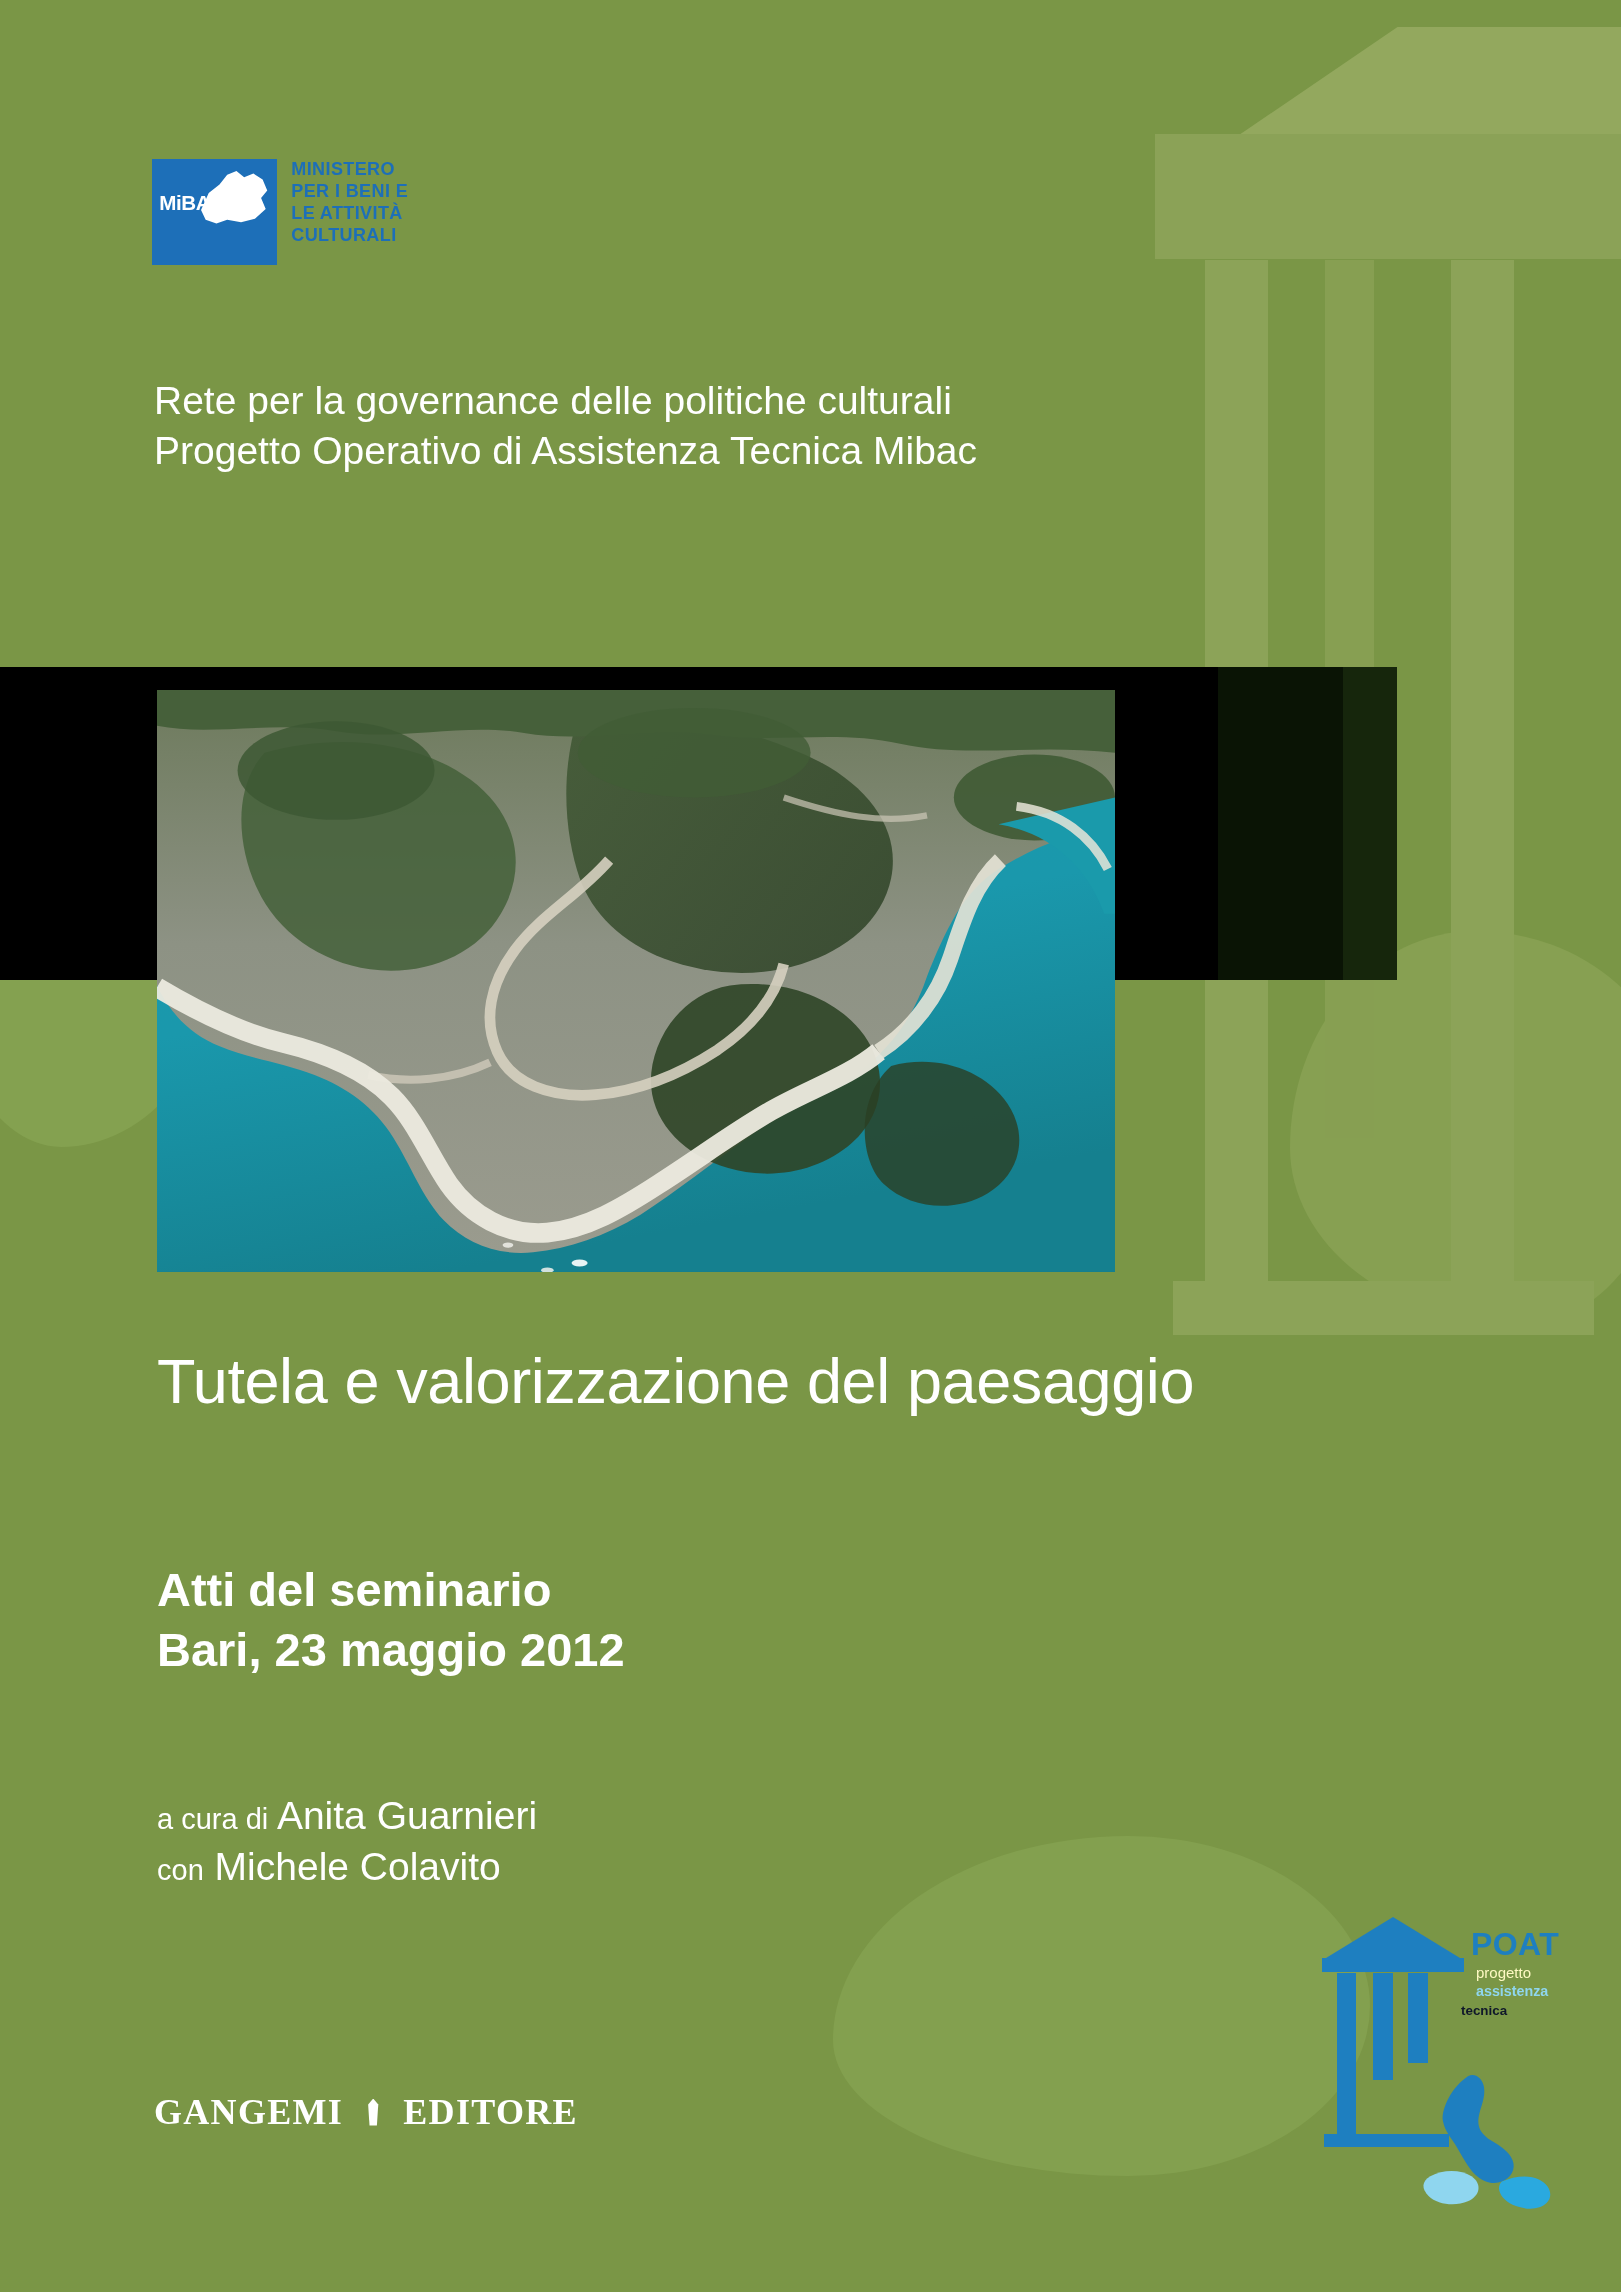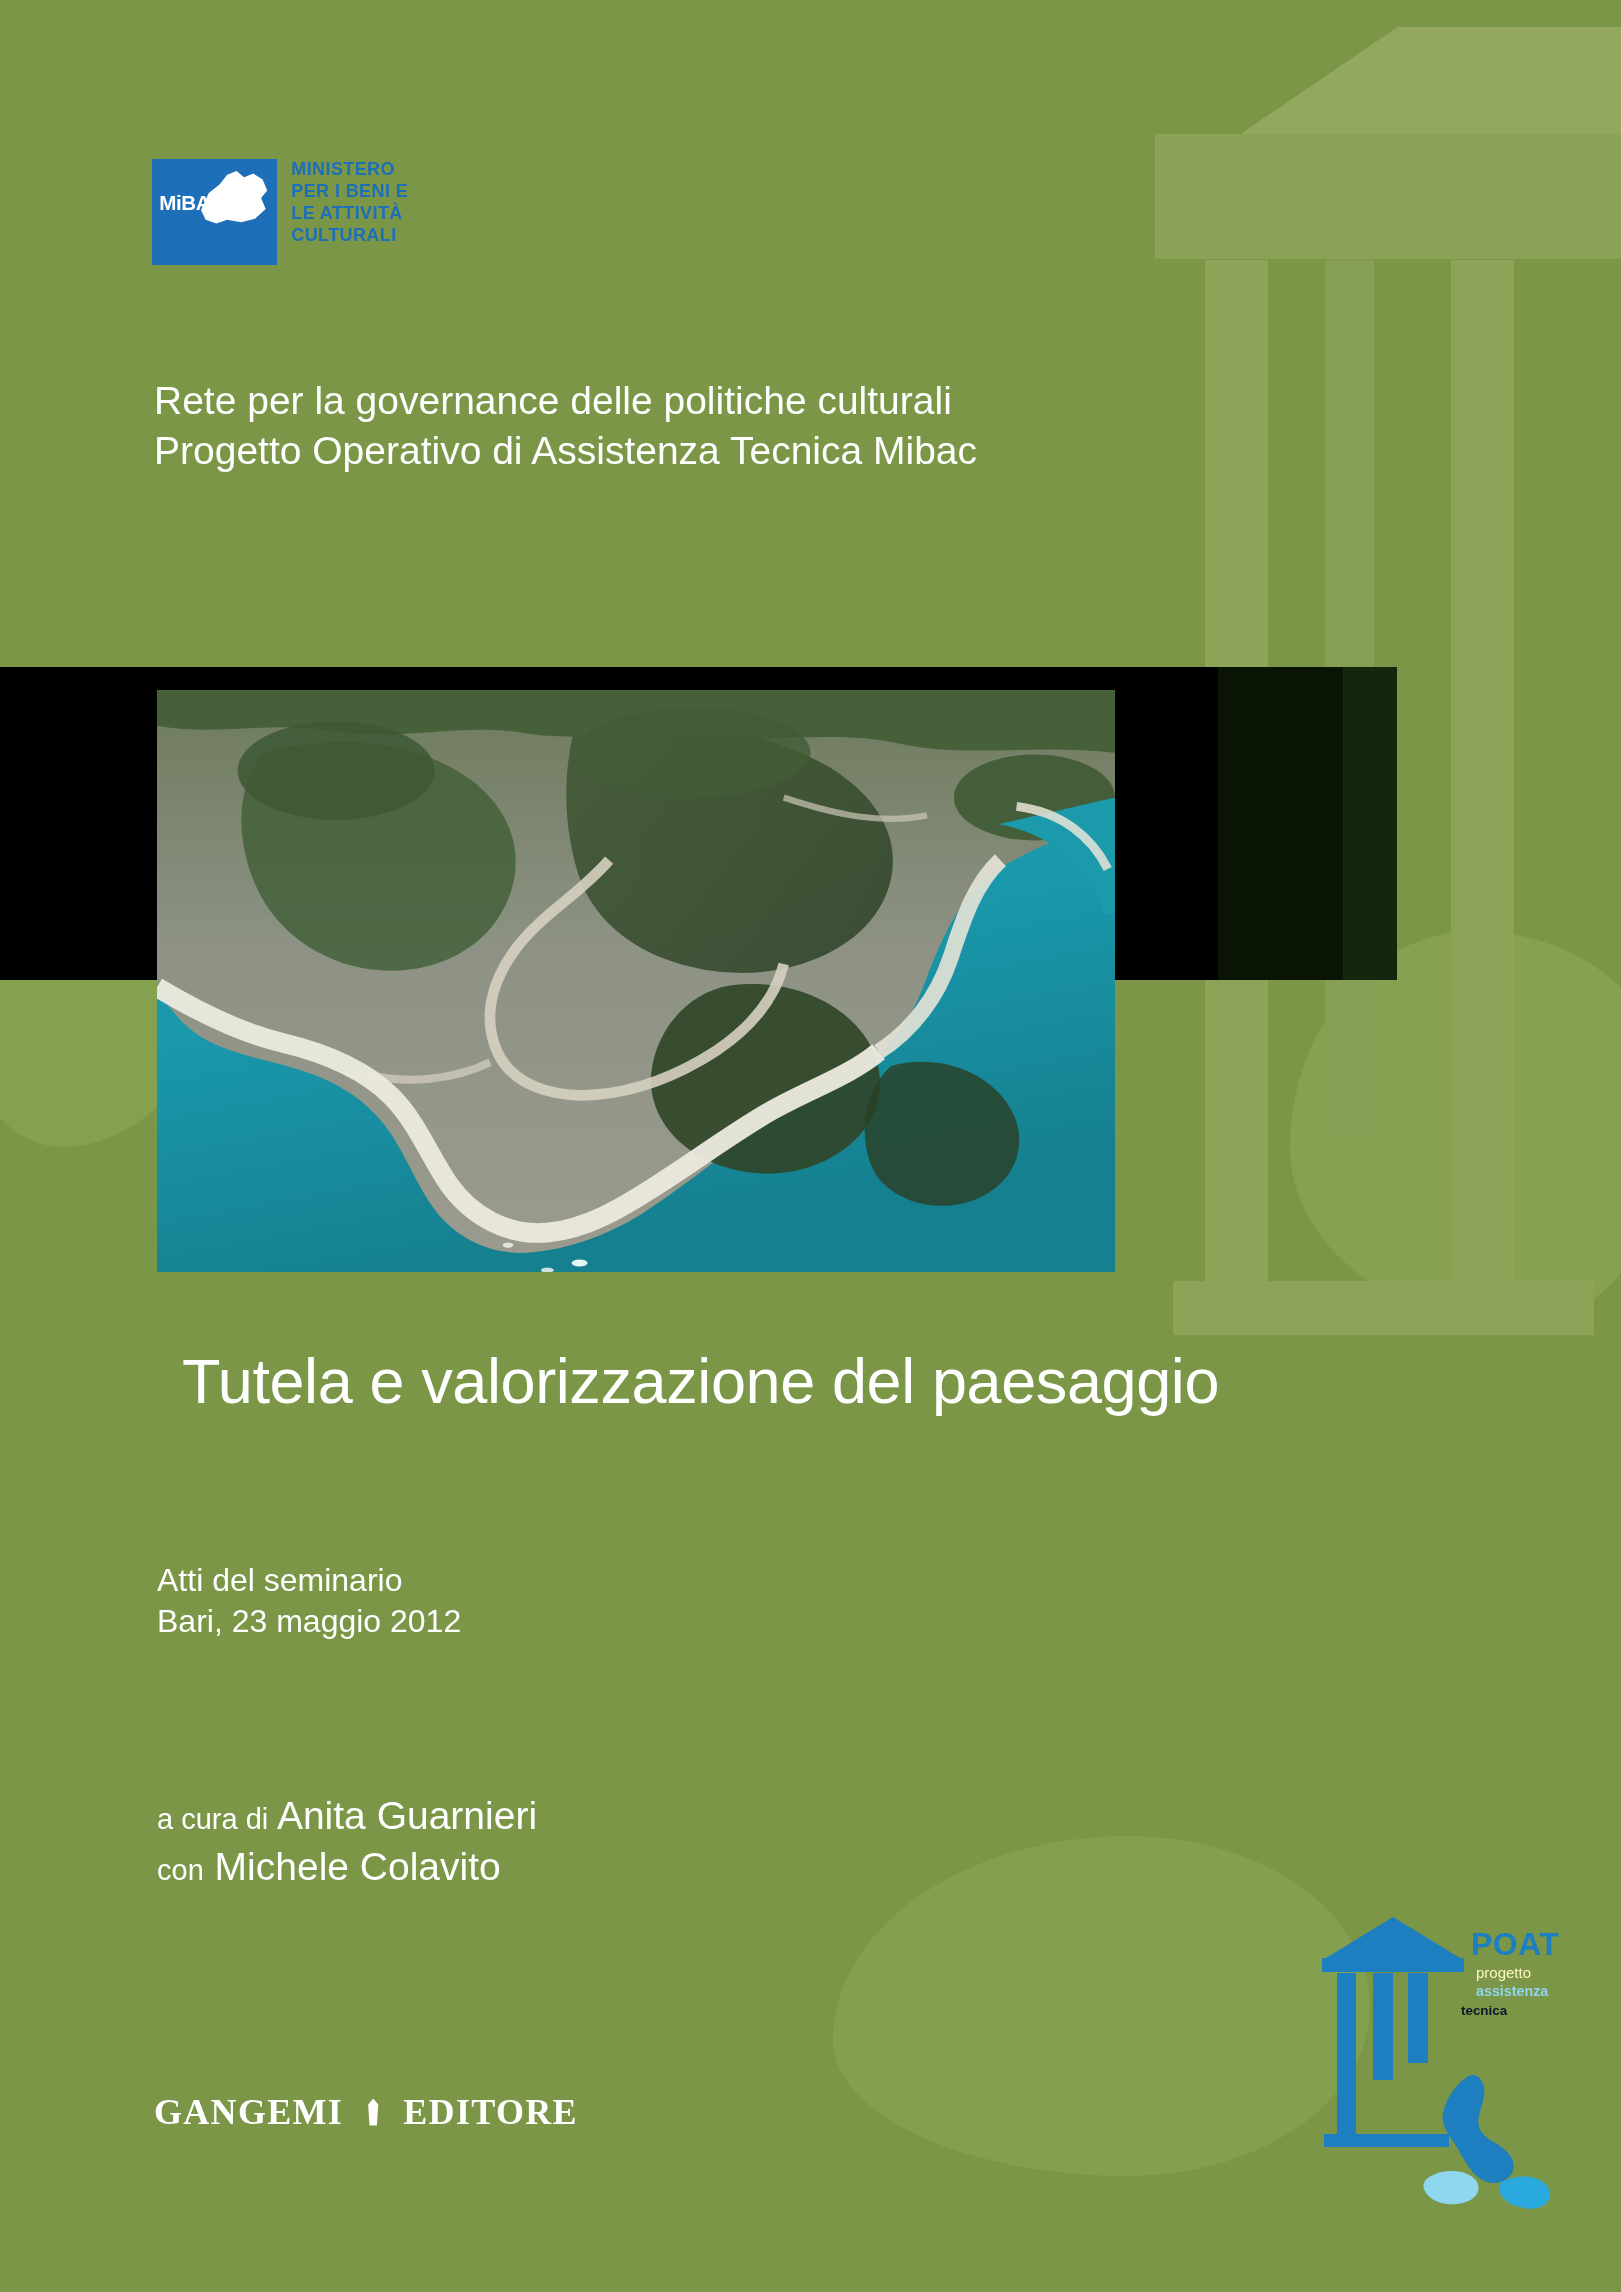--- a/index.html
+++ b/index.html
@@ -193,30 +193,29 @@
   .title {
     position: absolute;
     top: 1343px;
     left: 157px;
     width: 1397px;
     color: #ffffff;
     font-size: 63px;
     line-height: 1.22;
     font-weight: 400;
     letter-spacing: -0.4px;
-    margin-left: 25px;
   }
   .subtitle {
     position: absolute;
     top: 1560px;
     left: 157px;
     color: #ffffff;
-    font-size: 32px;
+    font-size: 47px;
     line-height: 1.28;
-    font-weight: 400;
+    font-weight: 700;
   }
   .editors {
     position: absolute;
     top: 1791px;
     left: 157px;
     color: #ffffff;
     font-size: 39px;
     line-height: 1.3;
     font-weight: 400;
   }

